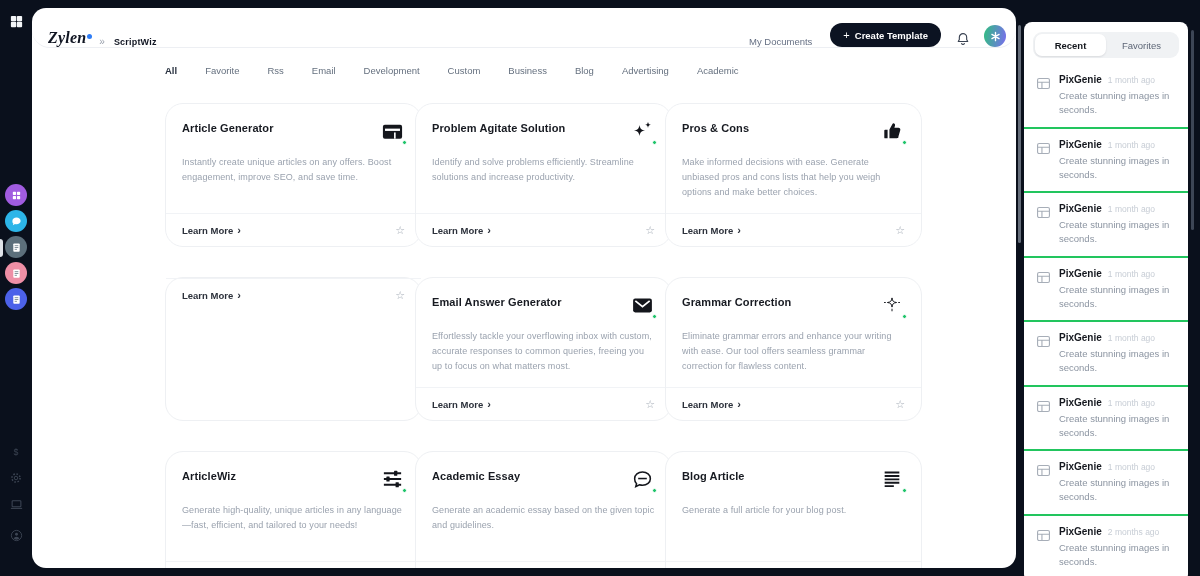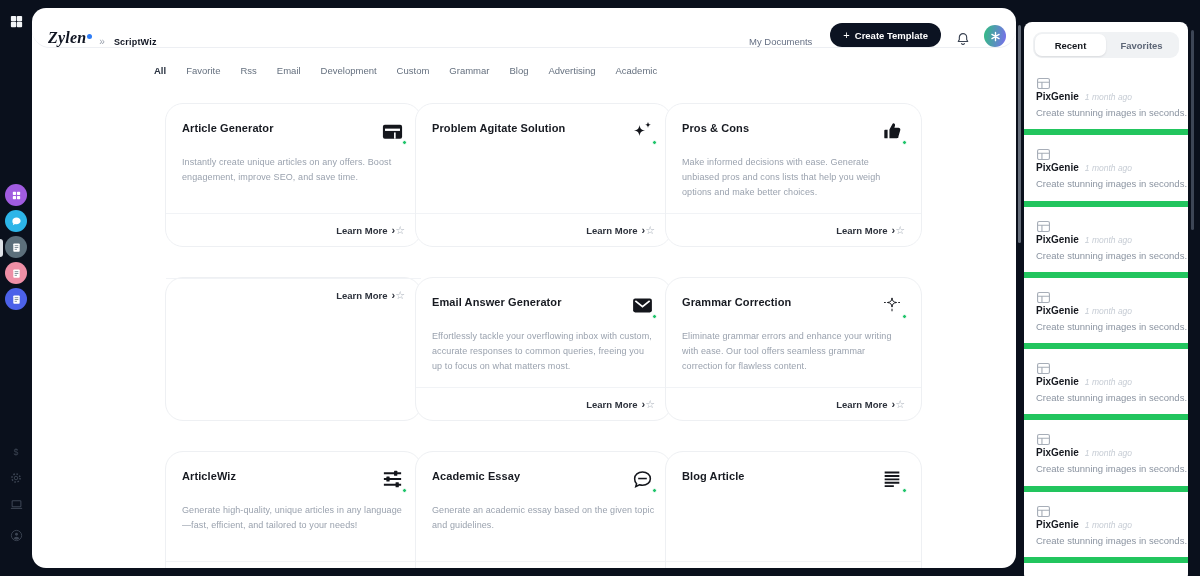--- a/index.html
+++ b/index.html
@@ -30,53 +30,53 @@
   .crumb-sep { color:#9aa1ad; font-size:10px; margin:0 9px 0 7px; }
   .workspace-name { font-size:9px; font-weight:700; color:#101522; letter-spacing:.2px; }
   .header-spacer { flex:1; }
   .my-docs { font-size:9.5px; color:#667084; margin-right:18px; cursor:pointer; }
   .create-btn { display:flex; align-items:center; gap:5px; background:var(--btn-dark,#0c1322); color:#fff; border:none; border-radius:999px; height:24px; padding:0 13px; font-size:9.5px; font-weight:600; font-family:inherit; cursor:pointer; }
   .create-btn .plus { font-size:11px; font-weight:400; }
   .bell { margin:0 13px 0 14px; cursor:pointer; }
   .avatar { width:22px; height:22px; border-radius:50%; background:linear-gradient(100deg, var(--av1,#2fbf7f), var(--av2,#7b6cf0)); display:flex; align-items:center; justify-content:center; cursor:pointer; }
 
   
-  .filter-tabs { position:absolute; left:122px; top:55px; display:flex; gap:20px; }
+  .filter-tabs { position:absolute; left:133px; top:55px; display:flex; gap:28px; }
   .filter-tab { background:none; border:none; font-family:inherit; font-size:9.5px; color:#65707f; cursor:pointer; padding:2px 0; }
   .filter-tab.active { color:#2b3442; font-weight:600; }
 
   
   .template-grid { position:absolute; left:133px; top:95px; display:grid; grid-template-columns:repeat(3,225px); gap:30px 25px; }
   .card { width:257px; height:144px; background:#fff; border:1px solid #eef0f3; border-radius:18px; display:flex; flex-direction:column; cursor:pointer; }
   .card-body { flex:1; padding:14px 16px 0; }
   .card-top { display:flex; justify-content:space-between; align-items:flex-start; }
   .card-title { font-size:11px; font-weight:700; color:#171a21; letter-spacing:.1px; padding-top:4px; }
   .card-icon { position:relative; width:26px; height:26px; display:flex; align-items:center; justify-content:center; }
   .card-icon .dot { position:absolute; right:-2px; bottom:-1px; width:5px; height:5px; border-radius:50%; background:var(--green,#1ec46a); border:1px solid #fff; }
   .card-desc { margin-top:11px; font-size:9px; line-height:1.65; color:#9aa2ae; letter-spacing:.1px; }
-  .card-footer { border-top:1px solid #f1f3f6; height:33px; display:flex; align-items:center; justify-content:flex-end; padding:13px 16px; }
+  .card-footer { border-top:1px solid #f1f3f6; height:33px; display:flex; align-items:center; justify-content:space-between; padding:13px 16px; }
   .learn-more { display:flex; align-items:center; gap:4px; font-size:9.5px; font-weight:600; color:#2c313b; cursor:pointer; }
   .learn-more .chev { font-size:11px; font-weight:700; }
   .fav-star { font-size:11px; color:#a9b0ba; cursor:pointer; }
 
   
   .mid-scrollbar { position:absolute; left:1018px; top:25px; width:3px; height:218px; background:#656d7a; border-radius:2px; cursor:pointer; }
   .right-scrollbar { position:absolute; left:1191px; top:30px; width:3px; height:200px; background:#3d4656; border-radius:2px; cursor:pointer; }
 
   
   .right-panel { position:absolute; left:1024px; top:22px; width:164px; height:560px; background:#fff; border-radius:8px; overflow:hidden; }
   .seg { margin:10px 9px 6px; height:26px; background:#f0f2f4; border-radius:9px; display:flex; padding:2px; }
-  .seg-btn { flex:1; border:none; background:none; font-family:inherit; font-size:9.5px; color:#5d6676; border-radius:7px; cursor:pointer;font-weight:bold; }
+  .seg-btn { flex:1; border:none; background:none; font-family:inherit; font-size:9.5px; color:#5d6676; border-radius:7px; cursor:pointer; }
   .seg-btn.active { background:#fff; color:#14171d; font-weight:700; box-shadow:0 1px 2px rgba(16,24,40,.1); }
   .recent-list { }
-  .recent-item { display:flex; padding:10px 0 9px 12px; border-bottom:6px solid #22c55e; cursor:pointer;flex-direction:column; }
+  .recent-item { display:flex; padding:10px 0 9px 12px; border-bottom:2px solid #22c55e; cursor:pointer; }
   .recent-item .icon { margin:2px 8px 0 0; flex:none; }
   .ri-title-row { display:flex; align-items:baseline; gap:6px; }
   .ri-title { font-size:10px; font-weight:700; color:#15181f; }
-  .ri-time { font-size:8.5px; font-style:italic; color:#c7cdd5; white-space:nowrap; }
+  .ri-time { font-size:8.5px; color:#c7cdd5; white-space:nowrap; }
   .ri-desc { margin-top:4px; font-size:9.5px; line-height:1.5; color:#8b94a1; }
 </style>
 </head>
 <body>
 
 <nav class="left-rail">
   <div class="rail-top">
     <span class="icon">
         <svg width="15" height="15" viewBox="0 0 24 24">
           <g fill="#f4f6f8">
@@ -195,21 +195,21 @@
     </div>
   </header>
 
   <div class="filter-tabs">
       <button class="filter-tab active">All</button>
       <button class="filter-tab">Favorite</button>
       <button class="filter-tab">Rss</button>
       <button class="filter-tab">Email</button>
       <button class="filter-tab">Development</button>
       <button class="filter-tab">Custom</button>
-      <button class="filter-tab">Grammar</button>
+      <button class="filter-tab">Business</button>
       <button class="filter-tab">Blog</button>
       <button class="filter-tab">Advertising</button>
       <button class="filter-tab">Academic</button>
     </div>
 
   <div class="template-grid">
   <div class="card">
     <div class="card-body">
       <div class="card-top">
         <div class="card-title">Article Generator</div>
@@ -242,20 +242,21 @@
         <div class="card-icon">
           <span class="icon">
                 <svg width="24" height="24" viewBox="0 0 24 24" fill="#14161c">
                   <path d="M9.5 6c.55 3.6 1.9 4.95 5.5 5.5-3.6.55-4.95 1.9-5.5 5.5-.55-3.6-1.9-4.95-5.5-5.5 3.6-.55 4.95-1.9 5.5-5.5Z"></path>
                   <path d="M18 2.8c.3 2 1.05 2.75 3 3.05-1.95.3-2.7 1.05-3 3.05-.3-2-1.05-2.75-3-3.05 1.95-.3 2.7-1.05 3-3.05Z"></path>
                 </svg>
               </span>
           <span class="dot"></span>
         </div>
       </div>
+      <div class="card-desc">Identify and solve problems efficiently. Streamline solutions and increase productivity.</div>
     </div>
     <div class="card-footer">
       <span class="learn-more">
         <span>Learn More</span>
         <span class="chev">›</span>
       </span>
       <span class="fav-star">☆</span>
     </div>
   </div>
 
@@ -399,20 +400,21 @@
         <div class="card-title">Blog Article</div>
         <div class="card-icon">
           <span class="icon">
                 <svg width="22" height="22" viewBox="0 0 24 24">
                   <path d="M4 5h16M4 8.7h16M4 12.4h16M4 16.1h16M4 19.8h10" stroke="#14161c" stroke-width="2.1"></path>
                 </svg>
               </span>
           <span class="dot"></span>
         </div>
       </div>
+      <div class="card-desc">Generate a full article for your blog post.</div>
     </div>
     <div class="card-footer">
       
       
     </div>
   </div>
 </div>
 </main>
 
 <div class="mid-scrollbar"></div>

